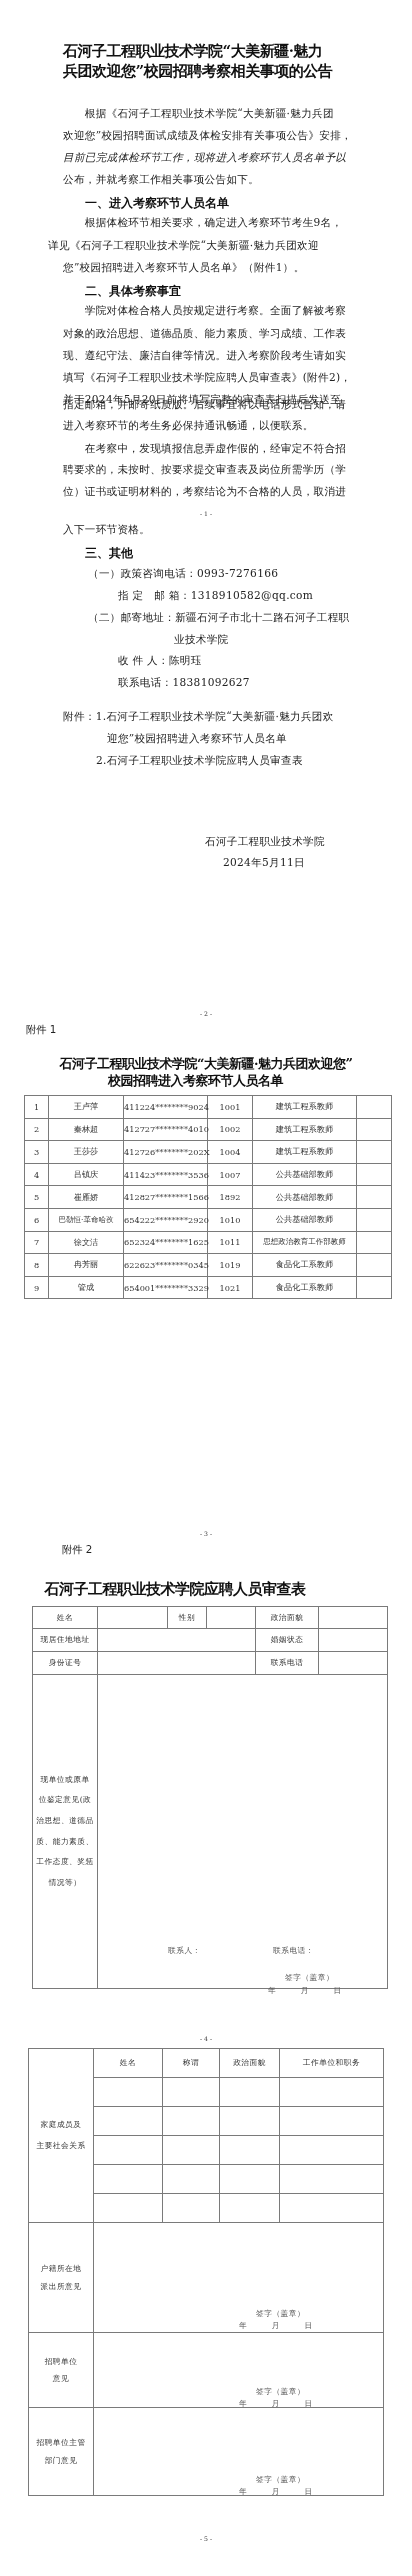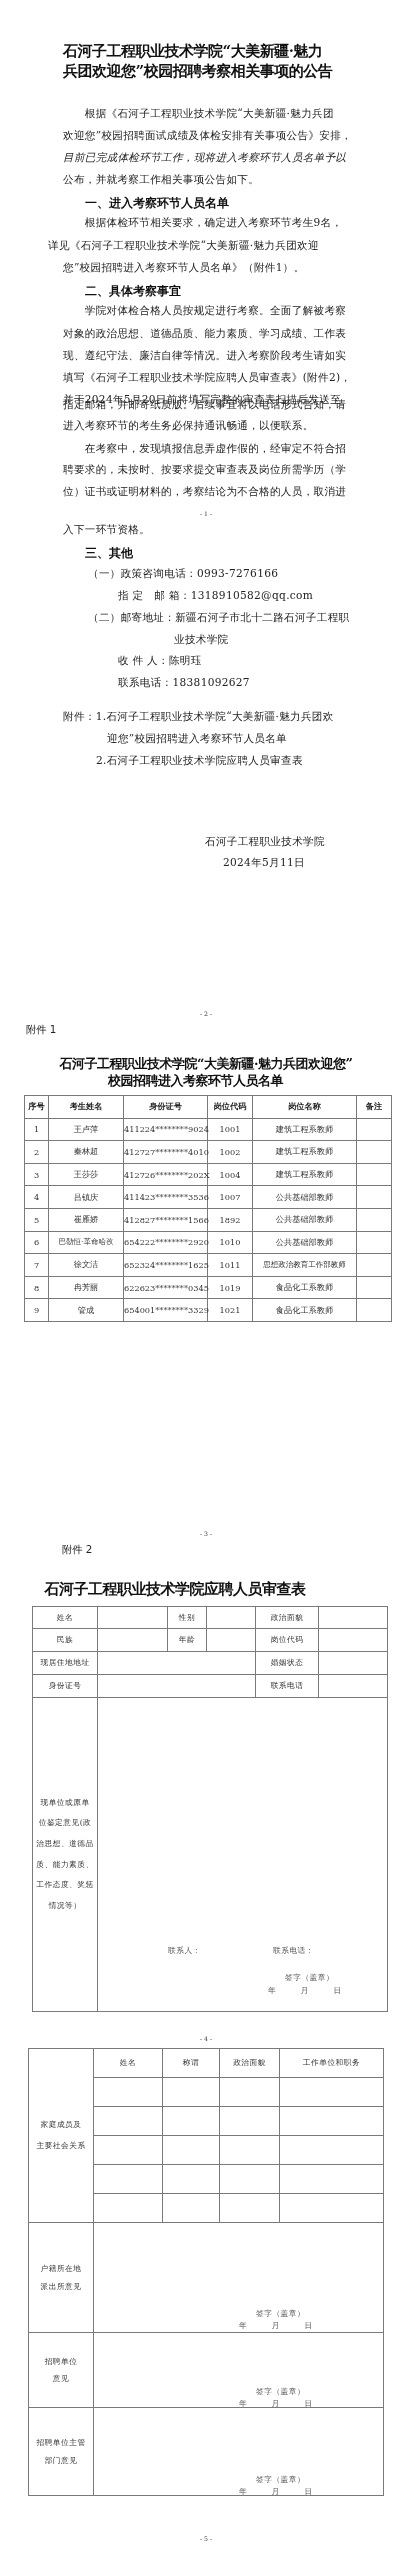--- a/index.html
+++ b/index.html
@@ -80,28 +80,20 @@
   <table class="grid t1" style="left:24px; top:1095px; width:367px;">
     <colgroup>
       <col style="width:24px">
         <col style="width:75px">
         <col style="width:84px">
         <col style="width:45px">
         <col style="width:104px">
         <col style="width:35px">
     </colgroup>
     <tbody>
-        <tr class="hdr">
-      <td>序号</td>
-      <td>考生姓名</td>
-      <td>身份证号</td>
-      <td>岗位代码</td>
-      <td>岗位名称</td>
-      <td>备注</td>
-    </tr>
     <tr>
       <td>1</td>
       <td>王卢萍</td>
       <td>411224********9024</td>
       <td>1001</td>
       <td>建筑工程系教师</td>
       <td></td>
     </tr>
     <tr>
       <td>2</td>
@@ -186,28 +178,20 @@
         <col style="width:63px">
         <col style="width:69px">
     </colgroup>
     <tbody>
         <tr style="height:22px;">
       <td>姓名</td>
       <td></td>
       <td>性别</td>
       <td></td>
       <td>政治面貌</td>
-      <td></td>
-    </tr>
-    <tr style="height:23px;">
-      <td>民族</td>
-      <td></td>
-      <td>年龄</td>
-      <td></td>
-      <td>岗位代码</td>
       <td></td>
     </tr>
     <tr style="height:23px;">
       <td>现居住地地址</td>
       <td colspan="3"></td>
       <td>婚姻状态</td>
       <td></td>
     </tr>
     <tr style="height:23px;">
       <td>身份证号</td>

